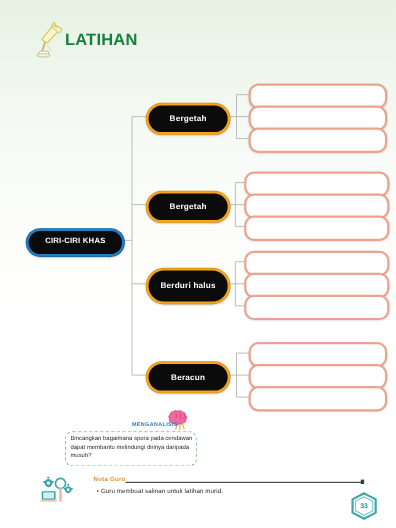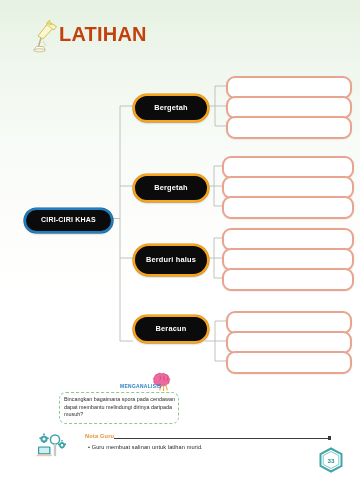--- a/index.html
+++ b/index.html
@@ -8,21 +8,21 @@
     font-family:"Liberation Sans", sans-serif;
     background:linear-gradient(180deg,#e6f1e2 0%,#f0f7ee 14%,#f8fbf7 30%,#fdfdfb 48%,#ffffff 62%,#ffffff 100%);
     overflow:hidden;position:relative;
   }
   .page{position:absolute;inset:0;}
 
   
   .hdr{position:absolute;left:30px;top:17px;display:flex;align-items:flex-end;gap:2px;}
   .lamp{width:30px;height:36px;display:block;}
   .hdr-title{
-    font-size:20px;font-weight:bold;color:#c2410c;letter-spacing:.2px;
+    font-size:15px;font-weight:bold;color:#15803d;letter-spacing:.2px;
     line-height:1;padding-bottom:9px;margin-left:-3px;
   }
   .instr{
     position:absolute;left:33px;top:56px;width:300px;
     font-size:8.3px;color:#231f20;letter-spacing:.05px;
   }
 
   
   .map{position:absolute;left:0;top:74px;width:360px;height:290px;}
   .map svg.lines{position:absolute;left:0;top:0;width:360px;height:290px;}
@@ -34,21 +34,21 @@
     box-shadow:0 1px 2px rgba(0,0,0,.25);
   }
   .node.gold{border:2.2px solid #f7a51c;box-shadow:0 0 0 .6px #d98b0a,0 1px 2px rgba(0,0,0,.3);}
   .node.blue{border:2.2px solid #1f7fc4;box-shadow:0 0 0 .6px #155e93,0 1px 2px rgba(0,0,0,.3);}
   .node .lbl{line-height:1.15;padding:0 6px;}
 
   .center{left:24px;top:134px;width:85px;height:21px;font-size:7px;}
   .n-berduri{left:133px;top:20px;width:72px;height:24px;}
   .n-bergetah{left:133px;top:100px;width:72px;height:24px;}
   .n-berbulu{left:133px;top:170px;width:72px;height:28px;}
-  .n-beracun{left:133px;top:241px;width:72px;height:24px;}
+  .n-beracun{left:133px;top:255px;width:72px;height:24px;}
 
   .abox{
     position:absolute;background:#ffffff;border:2px solid #e8a48e;
     border-radius:9px;box-shadow:0 .5px 1.5px rgba(0,0,0,.10);
   }
 
   
   .callout{
     position:absolute;left:59px;top:392px;width:118px;height:30px;
     border:1px dashed #8cc98f;border-radius:7px;background:transparent;

